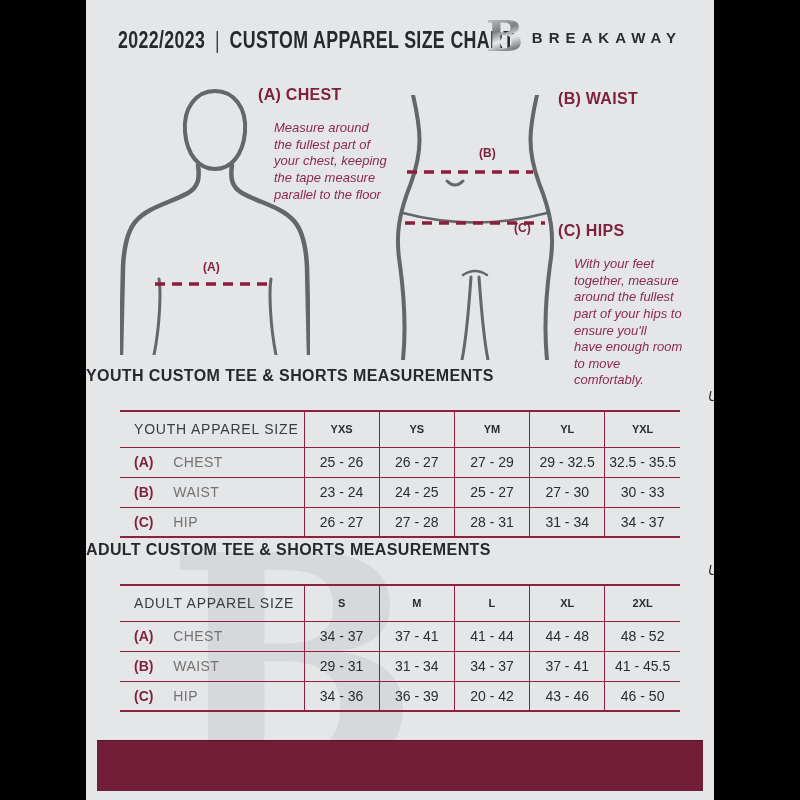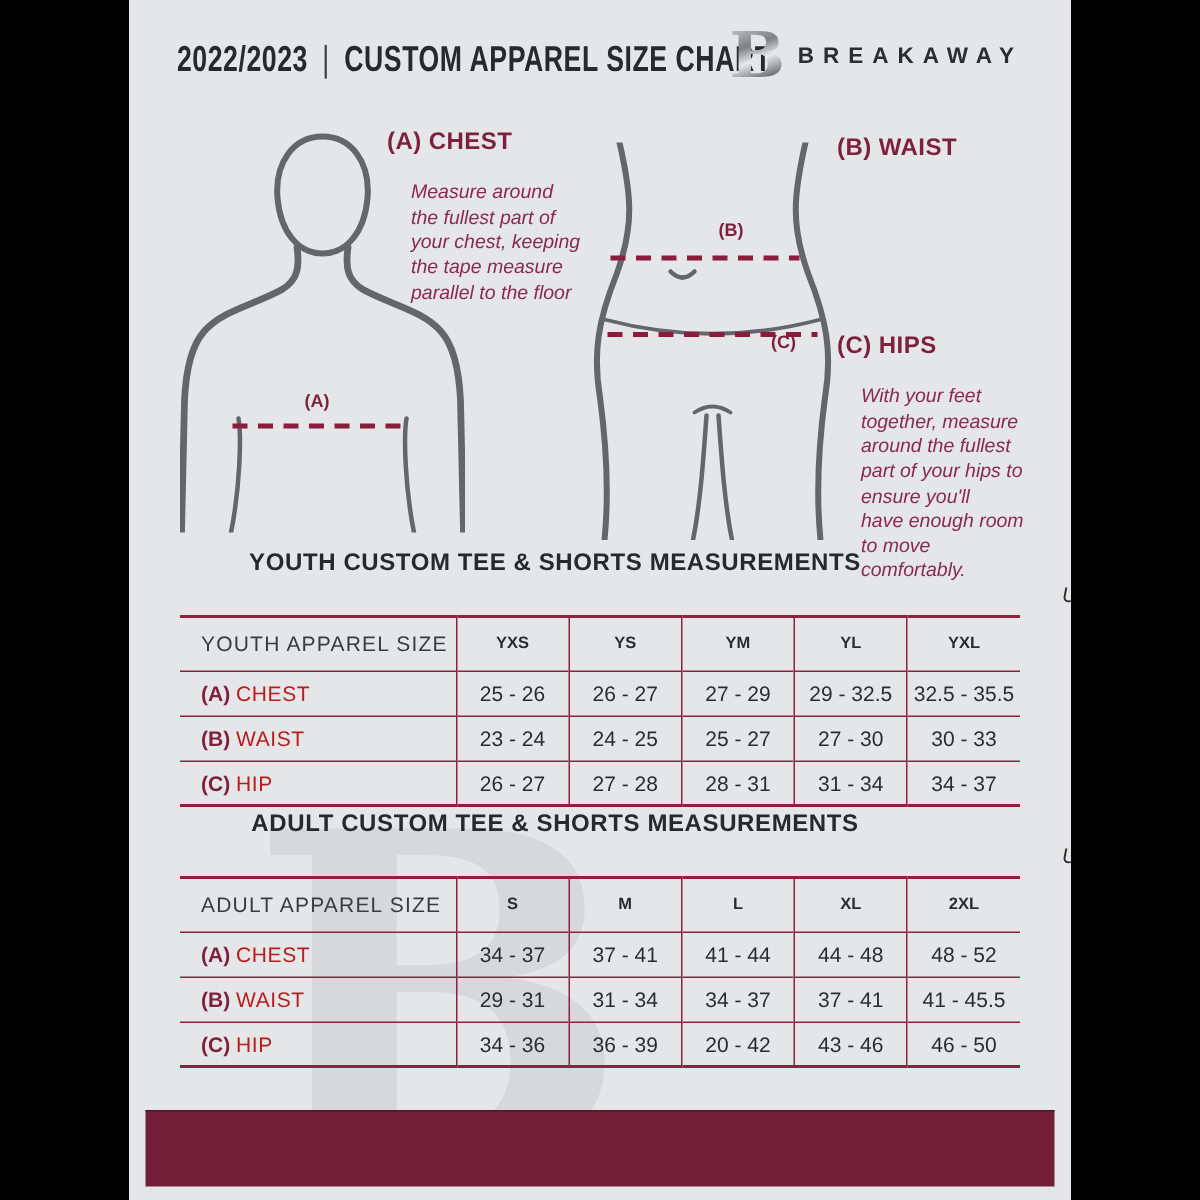--- a/index.html
+++ b/index.html
@@ -39,21 +39,21 @@
   .guide-heading{font-weight:700;font-size:16px;color:#7e1f3d;letter-spacing:0.3px;margin:0 0 9px 0;}
   .guide-desc{
     font-style:italic;font-size:13px;line-height:1.28;color:#8a2a4d;margin:16px;
     white-space:pre-line;
   }
   .block-a{left:172px;top:86px;}
   .block-b{left:472px;top:90px;}
   .block-c{left:472px;top:222px;}
   
   .section-title{
-    position:absolute;left:0;width:568px;text-align:center;z-index:2;
+    position:absolute;left:0;width:568px;z-index:2;
     font-weight:700;font-size:16px;color:#27292c;letter-spacing:0.4px;
   }
   .unit-line{
     position:absolute;left:0;width:696px;text-align:right;z-index:2;
     font-style:italic;font-size:14px;color:#2b2d30;
   }
   
   table.size-table{
     position:absolute;left:34px;width:560px;border-collapse:collapse;
     table-layout:fixed;z-index:2;background:transparent;
@@ -66,21 +66,21 @@
     border-left:1.4px solid #90203f;
     border-top:1.2px solid #90203f;
     text-align:center;vertical-align:middle;
     font-size:14px;color:#2a2c2f;padding:0;
   }
   .size-table td:first-child{border-left:none;text-align:left;padding-left:14px;}
   .size-table tr.head-row td{border-top:2px solid #90203f;font-weight:700;font-size:11px;}
   .size-table tr.head-row td:first-child{font-weight:400;font-size:14px;letter-spacing:0.8px;color:#3a3c3f;}
   .size-table tr.last-row td{border-bottom:2px solid #90203f;}
   .row-key{color:#7e1f3d;font-weight:700;}
-  .row-name{color:#b91c1c;letter-spacing:0.4px;}
+  .row-name{color:#737373;letter-spacing:0.4px;margin-left:16px;}
   .tbl-youth{top:410px;}
   .tbl-adult{top:584px;}
   
   .footer-bar{
     position:absolute;left:11px;top:740px;width:606px;height:50px;
     background:#731e38;border-top:1px solid #55132a;z-index:3;
   }
   .watermark{
     position:absolute;left:80px;top:538px;z-index:0;
     font-family:"DejaVu Serif",serif;font-weight:700;font-size:300px;line-height:0.85;

